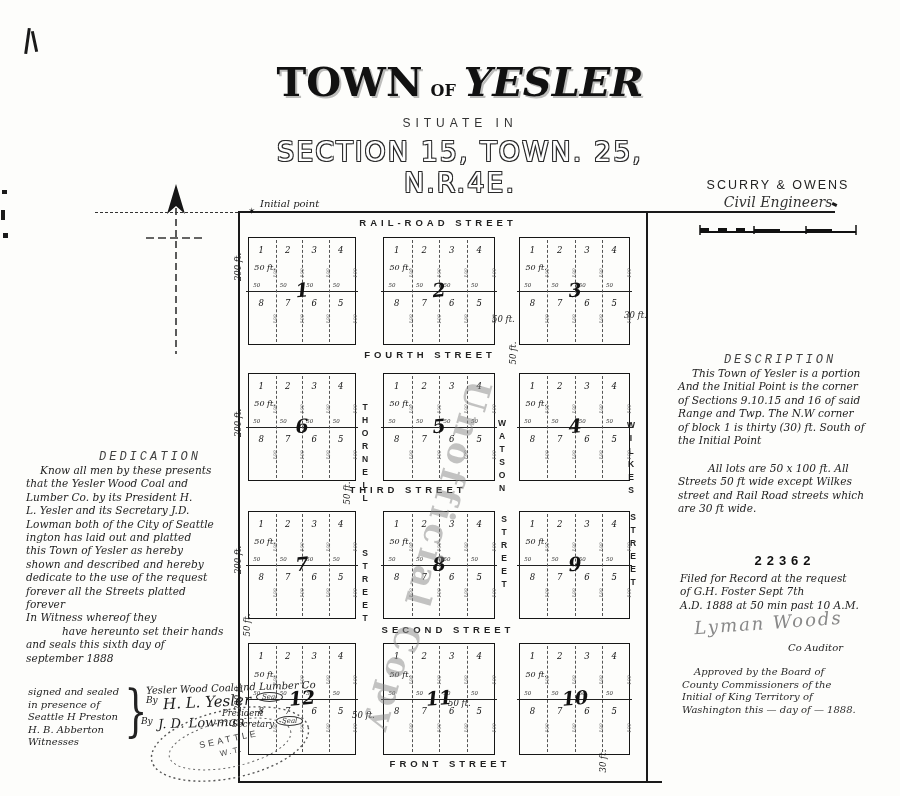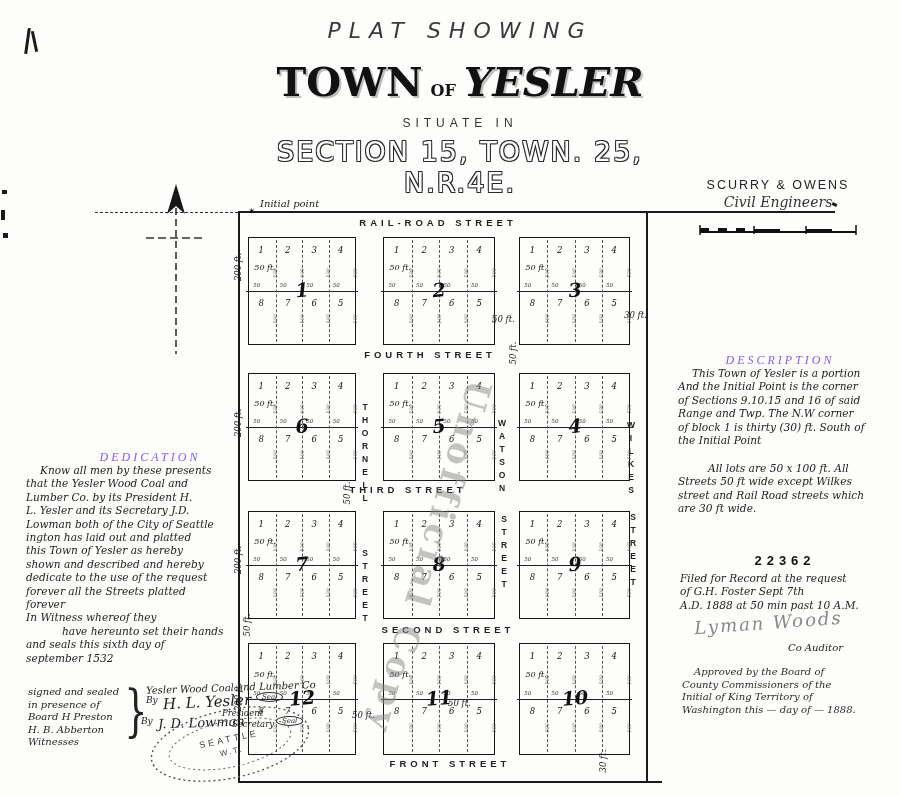--- a/index.html
+++ b/index.html
@@ -15,21 +15,21 @@
   .t-yesler{font-style:italic;}
   .t-of{font-family:"DejaVu Serif",serif;font-weight:700;font-size:16px;color:#111;margin:0 8px;}
   .t-sub1{left:305px;top:116px;width:310px;text-align:center;font-size:12px;letter-spacing:5px;color:#333;}
   .t-sub2{left:230px;top:136px;width:460px;text-align:center;font-family:"DejaVu Sans",sans-serif;
           font-size:27px;letter-spacing:2px;color:#fff;
           text-shadow:-1px -1px 0 #2a2a2a,1px -1px 0 #2a2a2a,-1px 1px 0 #2a2a2a,1px 1px 0 #2a2a2a;}
   
   .eng-name{left:678px;top:178px;width:200px;text-align:center;font-size:12.5px;letter-spacing:2px;color:#222;}
   .eng-title{left:678px;top:194px;width:200px;text-align:center;font-family:"DejaVu Serif",serif;
              font-style:italic;font-size:14px;color:#333;}
-  .heading{font-family:Liberation Serif, serif;font-style:italic;font-size:12px;letter-spacing:3px;color:#8b5cf6;}
+  .heading{font-family:Liberation Mono, monospace;font-style:italic;font-size:12px;letter-spacing:3px;color:#404040;}
   .tcol .tline{font-family:"DejaVu Serif",serif;font-style:italic;font-size:10.6px;line-height:13.4px;
                color:#222;white-space:nowrap;}
   .dedication-body .tline:first-child{text-indent:14px;}
   .dedication-body .tline:nth-child(13){text-indent:36px;}
   .desc-p1 .tline:first-child{text-indent:14px;}
   .desc-p2 .tline:first-child{text-indent:30px;}
   .approval-body .tline{font-size:10px;line-height:12.6px;color:#2a2a2a;}
   .approval-body .tline:first-child{text-indent:12px;}
   
   .bline{position:absolute;background:#1a1a1a;}
@@ -72,21 +72,20 @@
 <body>
 
 <div class="page">
 
   <div class="artifact" style="left:26px;top:28px;width:3px;height:26px;transform:rotate(8deg)"></div>
   <div class="artifact" style="left:33px;top:31px;width:3px;height:21px;transform:rotate(-12deg)"></div>
   <div class="artifact" style="left:2px;top:190px;width:5px;height:4px"></div>
   <div class="artifact" style="left:1px;top:210px;width:4px;height:10px"></div>
   <div class="artifact" style="left:3px;top:233px;width:5px;height:5px"></div>
 
-  <div class="abs t-kicker">PLAT SHOWING</div>
   <div class="abs t-main">
     <span class="t-word">TOWN</span><span class="t-of">OF</span><span class="t-word t-yesler">YESLER</span>
   </div>
   <div class="abs t-sub1">SITUATE IN</div>
   <div class="abs t-sub2">SECTION 15, TOWN. 25, N.R.4E.</div>
 
   <div class="abs eng-name">SCURRY &amp; OWENS</div>
   <div class="abs eng-title">Civil Engineers</div>
   <div class="abs" style="left:698px;top:222px">
     <svg width="162" height="16" viewBox="0 0 162 16">
@@ -497,27 +496,27 @@
       <div class="tline">Lowman both of the City of Seattle</div>
       <div class="tline">ington  has laid out and platted</div>
       <div class="tline">this Town of Yesler as hereby</div>
       <div class="tline">shown and described and hereby</div>
       <div class="tline">dedicate to the use of the request</div>
       <div class="tline">forever all the Streets platted</div>
       <div class="tline">forever</div>
       <div class="tline">In Witness whereof they</div>
       <div class="tline">have hereunto set their hands</div>
       <div class="tline">and seals this sixth day of</div>
-      <div class="tline">september 1532</div>
+      <div class="tline">september 1888</div>
     </div>
 
   <div class="abs sig-small" style="left:28px;top:686px;width:100px">
       <div class="tline">signed and sealed</div>
       <div class="tline">in presence of</div>
-      <div class="tline">Board H Preston</div>
+      <div class="tline">Seattle H Preston</div>
       <div class="tline">H. B. Abberton</div>
       <div class="tline">Witnesses</div>
     </div>
   <div class="abs brace" style="left:118px;top:678px">}</div>
   <div class="abs sigline" style="left:146px;top:682px;font-size:10px;transform:rotate(-2deg)">Yesler Wood Coal and Lumber Co</div>
   <div class="abs sigline" style="left:146px;top:695px;font-size:9px">By</div>
   <div class="abs sigline" style="left:163px;top:693px;font-size:15px;transform:rotate(-3deg)">H. L. Yesler</div>
   <div class="abs sealoval" style="left:256px;top:692px">Seal</div>
   <div class="abs sigline" style="left:222px;top:708px;font-size:8.5px">President</div>
   <div class="abs sigline" style="left:141px;top:716px;font-size:9px">By</div>

